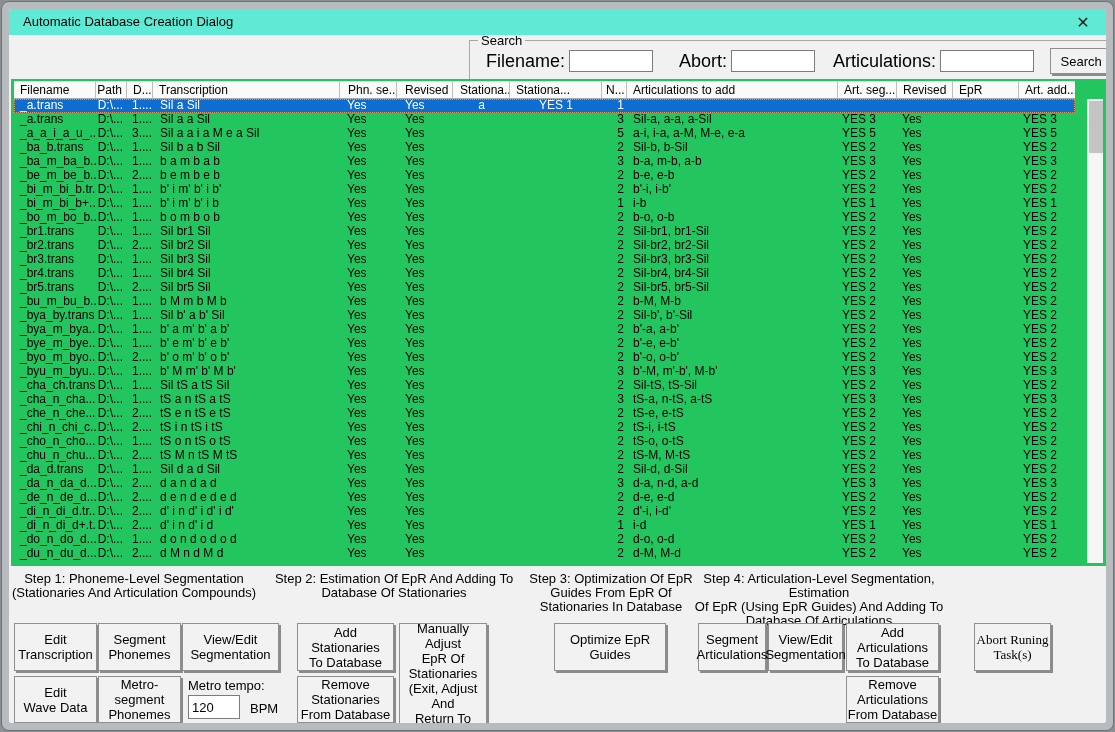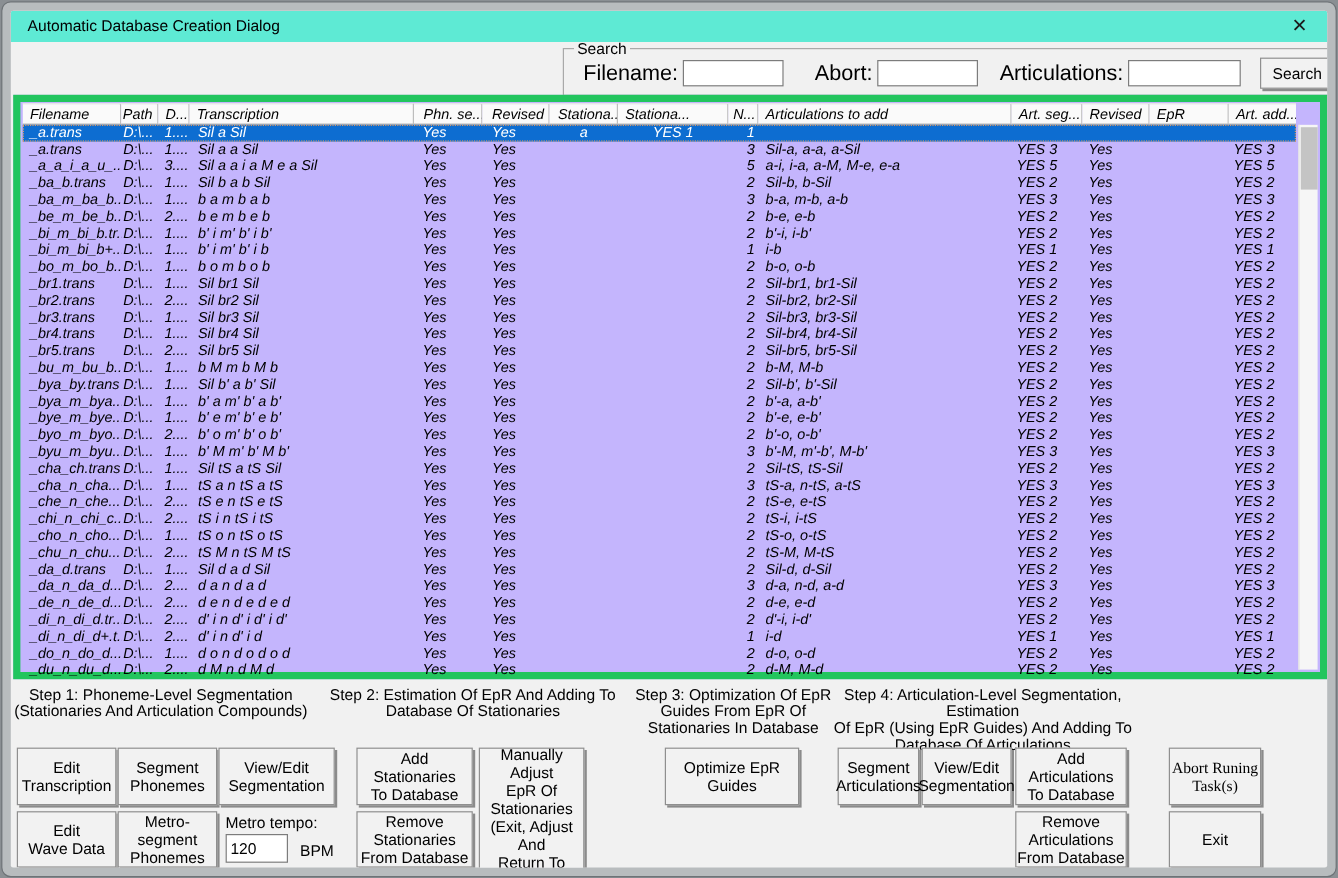--- a/index.html
+++ b/index.html
@@ -39,21 +39,21 @@
     background:#f2f2f2; border:1px solid #8f8f8f; box-shadow:2px 2px 0 #8b8b8b;
     font-family:"Liberation Sans", sans-serif; font-size:13px; color:#000;
     display:flex; align-items:center; justify-content:center; text-align:center;
     white-space:pre-line; line-height:15px; cursor:default;
   }
   .btn-search { width:62px; height:26px; margin-left:16px; }
   .btn-allclear { width:58px; height:26px; margin-left:14px; }
   
   .listbox {
     position:absolute; left:2px; top:70px; width:1095px; height:487px;
-    background:#c4b5fd; border:6px solid #22c55e;font-style:italic;
+    background:#22c55e; border:1px solid #22c55e;
   }
   .lheader { position:absolute; left:2px; top:1px; height:18px; display:flex; }
   .hcell {
     flex:none; height:18px; font-size:12px; line-height:17px; color:#000;
     background:#fafafa; border-right:1px solid #bdbdbd; border-bottom:1px solid #a8a8a8;
     border-top:1px solid #e3e3e3; overflow:hidden; white-space:nowrap; padding-left:6px;
   }
   .lrows { position:absolute; left:2px; top:19px; }
   .lrow { display:flex; height:14px; }
   .cell { flex:none; height:14px; font-size:12px; line-height:13px; overflow:hidden; white-space:nowrap; padding-left:6px; }
@@ -725,16 +725,15 @@
 Articulations</button>
     <button class="btn" id="b-view-seg2">View/Edit
 Segmentation</button>
     <button class="btn" id="b-add-artic">Add Articulations
 To Database</button>
     <button class="btn" id="b-rem-artic">Remove
 Articulations
 From Database</button>
     <button class="btn" id="b-abort">Abort Runing
 Task(s)</button>
-    <button class="btn" id="b-exit">Exit</button>
 
   </div>
 </div>
 
 </body></html>

